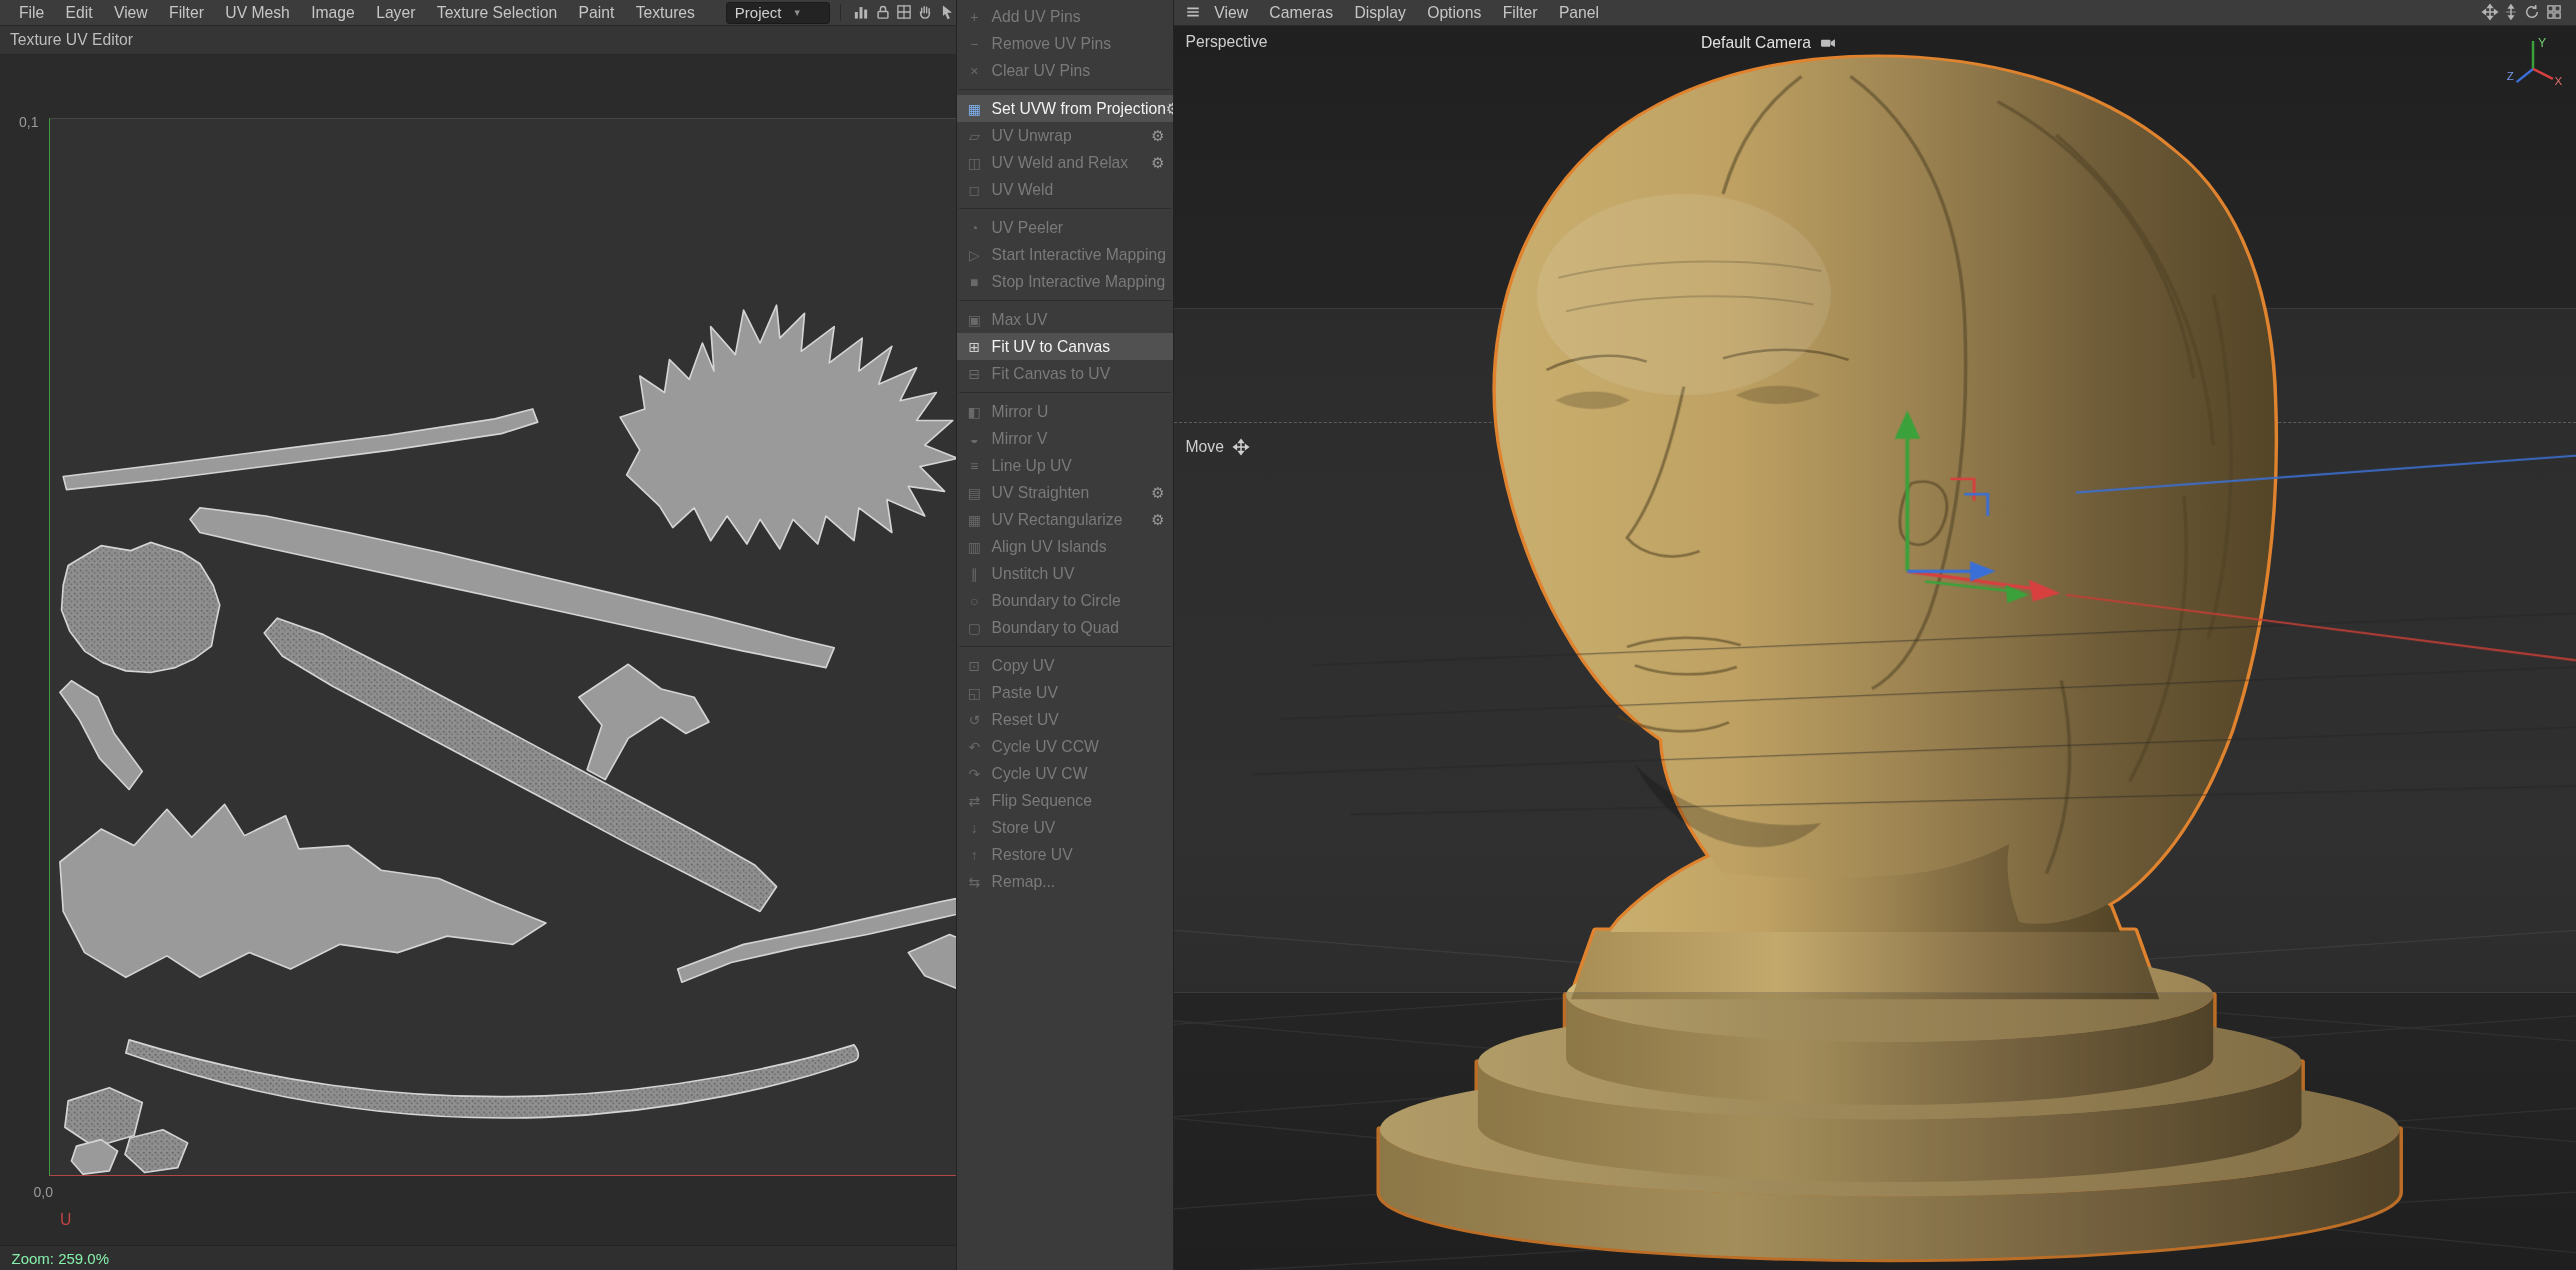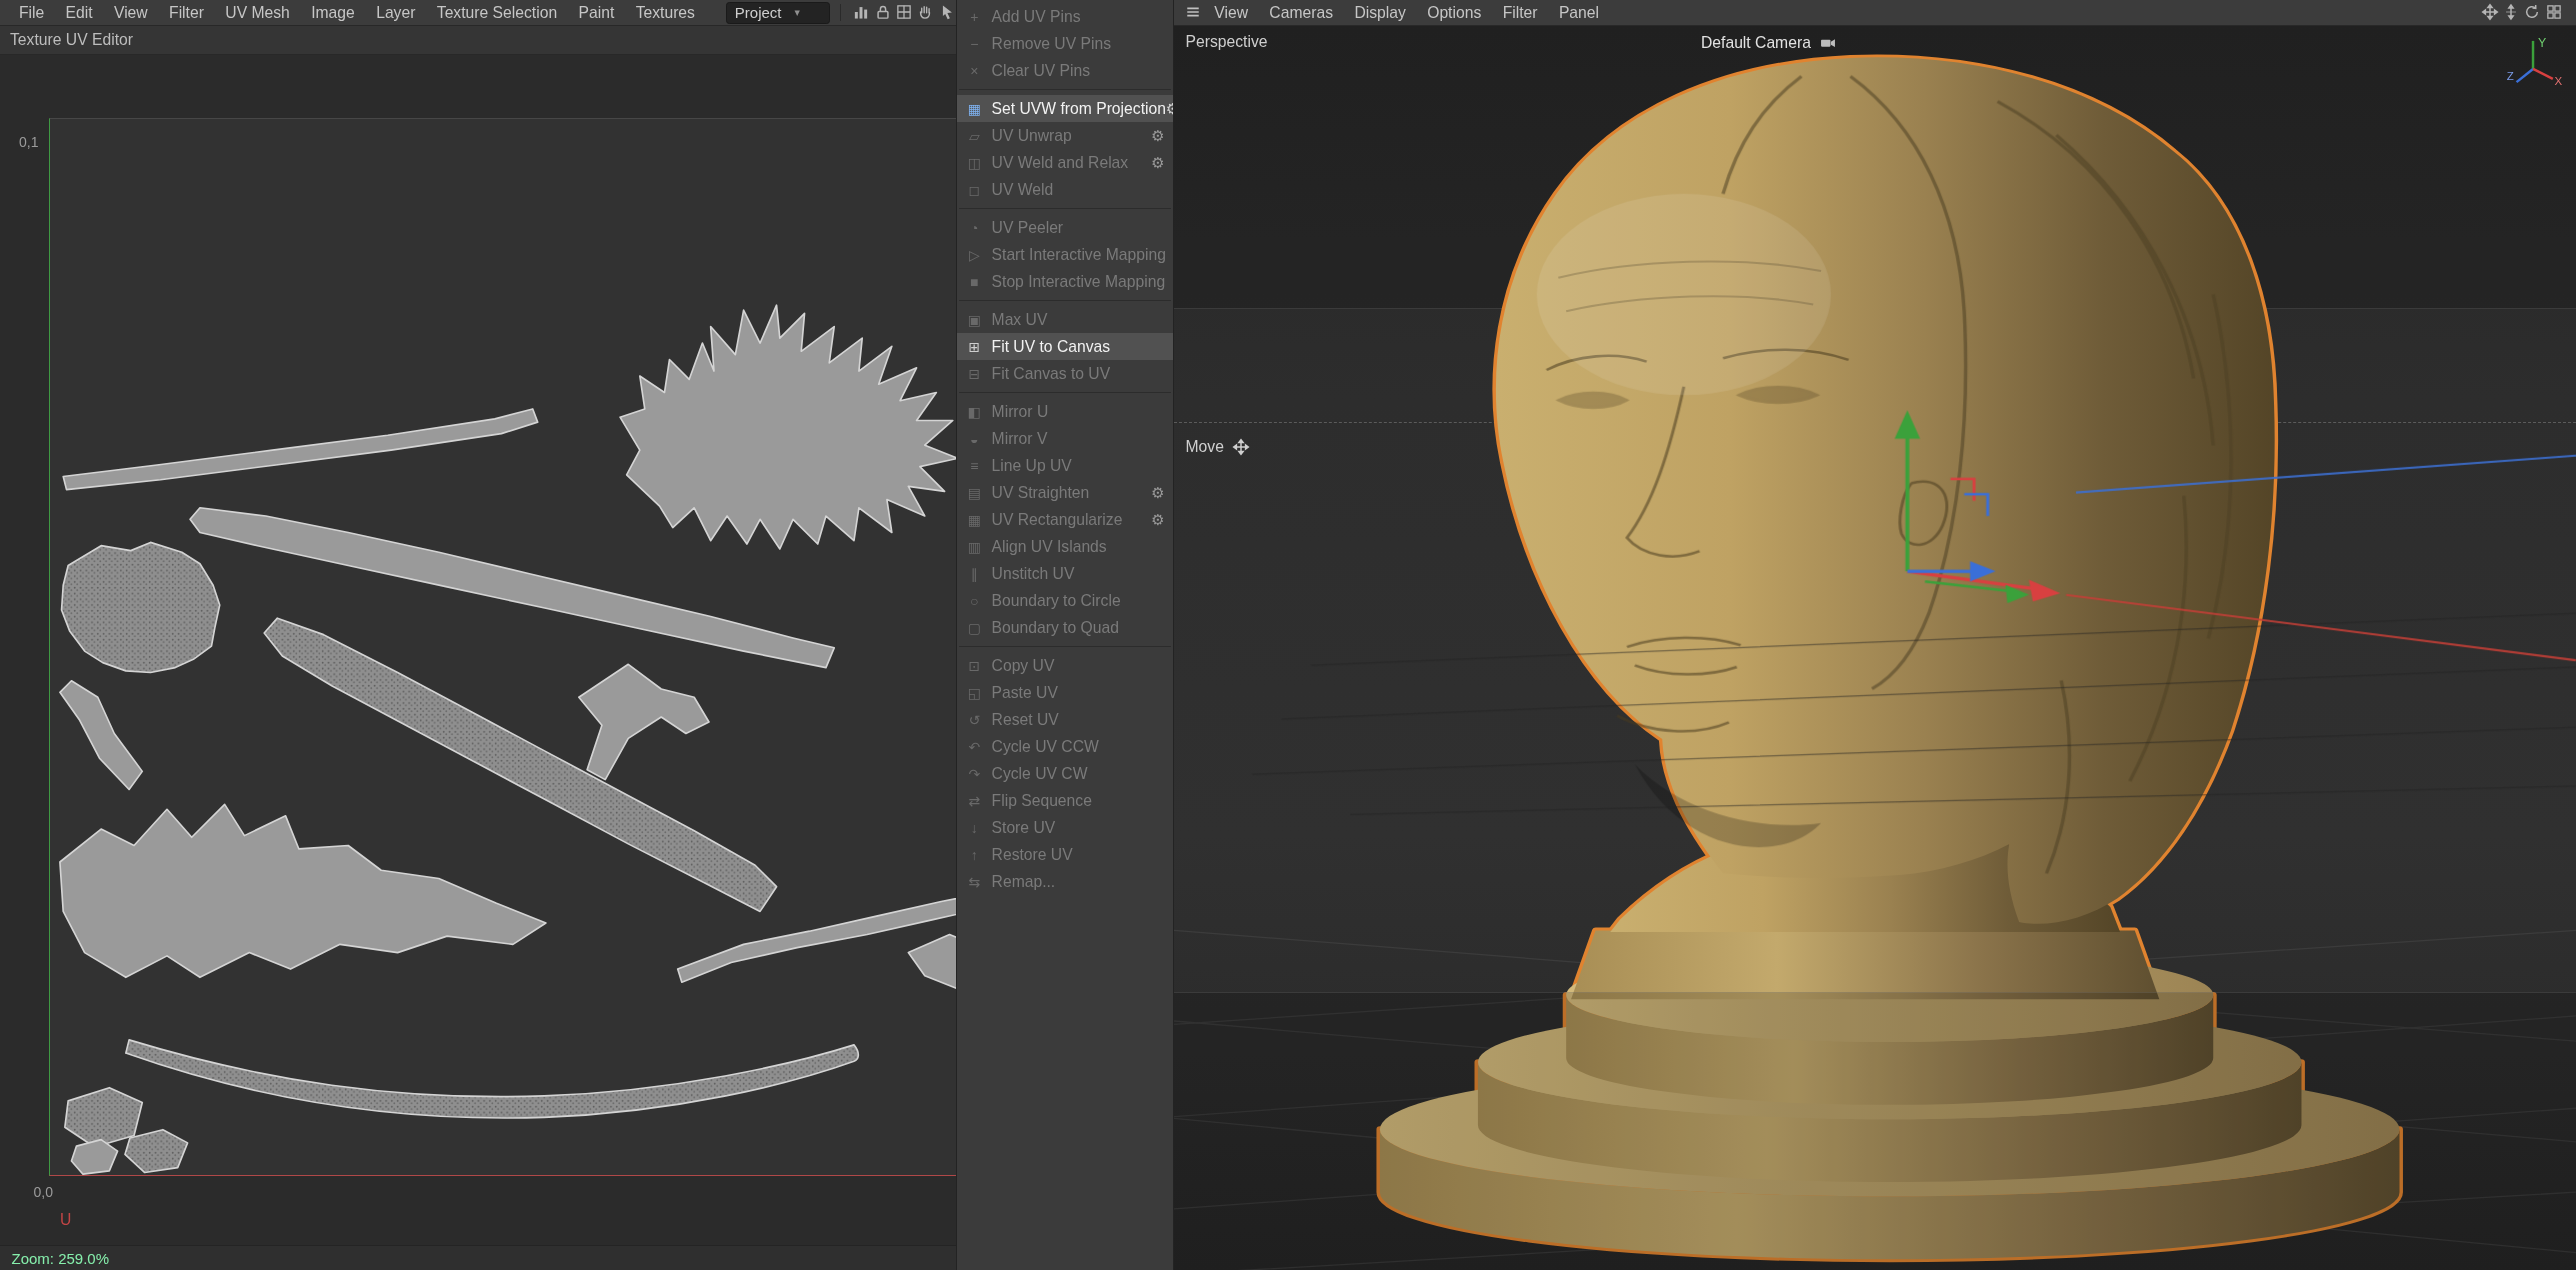--- a/index.html
+++ b/index.html
@@ -24,21 +24,21 @@
 
   .subtitle-row{height:28px;flex:0 0 28px;background:#353535;border-bottom:0.8px solid #282828;
                 display:flex;align-items:center;padding-left:10px;font-size:15.7px;color:#bdbdbd;}
 
   .canvas-area{flex:1;position:relative;background:#2b2b2b;overflow:hidden;}
   .uv-square{position:absolute;left:49px;top:63px;width:1061px;height:1056px;background:#323232;
              border-top:0.8px solid #474747;border-right:0.8px solid #474747;
              border-left:1.6px solid #3f9a43;border-bottom:1.6px solid #b04848;}
   .uv-square svg{position:absolute;inset:0;width:100%;height:100%;}
   .corner{position:absolute;font-size:14px;color:#9b9b9b;white-space:nowrap;}
-  .c-tl{top:-5px;left:-31px;margin-top:20px;}
+  .c-tl{top:-5px;left:-31px;}
   .c-tr{top:-5px;right:6.6px;}
   .c-bl{bottom:-25px;left:-16.5px;}
   .c-br{bottom:-25px;right:5px;}
   .u-label{position:absolute;bottom:-54px;left:10px;color:#c14545;font-size:15.7px;}
   .left-status{height:25px;flex:0 0 25px;background:#2f2f2f;border-top:0.8px solid #242424;
                display:flex;align-items:center;padding-left:11.5px;font-size:15px;color:#86efac;}
 
   
   .cmd-pane{width:218px;flex:0 0 218px;background:#3b3b3b;border-left:1.6px solid #232323;
             border-right:1.6px solid #232323;box-sizing:border-box;padding-top:3.3px;}

